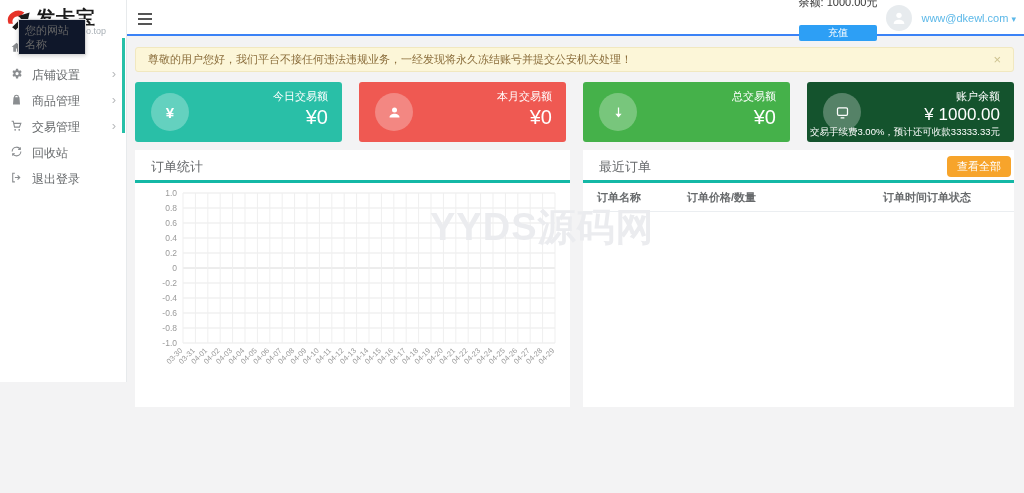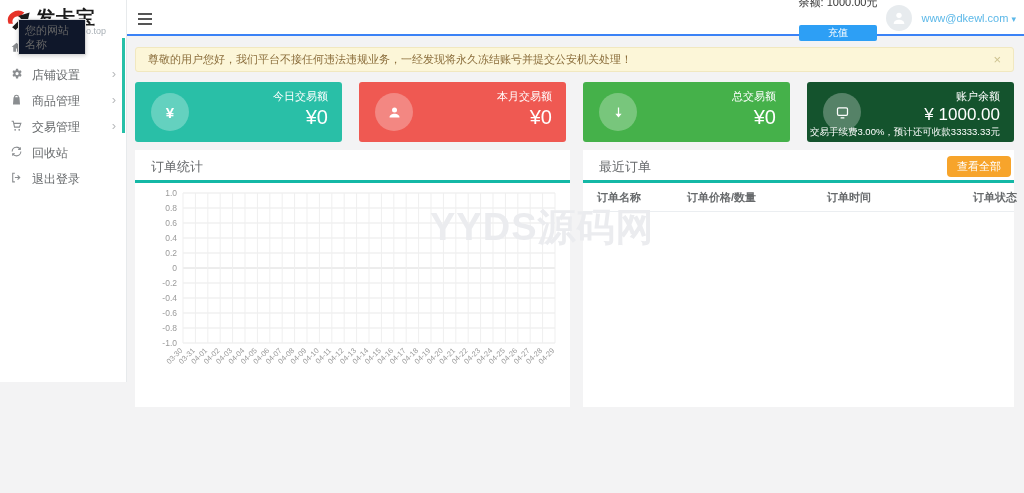--- a/index.html
+++ b/index.html
@@ -66,22 +66,22 @@
   .view-all { position:absolute; right:3px; top:6px; background:#f7a42b; color:#fff; font-size:11px;
               padding:3px 10px; border:none; border-radius:4px; cursor:pointer; }
   .legend-row { text-align:center; margin-top:9px; font-size:11px; color:#888; }
   .legend-swatch { display:inline-block; width:26px; height:10px; vertical-align:middle; margin-right:5px; }
   .chart-wrap { padding:2px 4px 0 8px; }
   .ord-cols { display:flex; height:29px; align-items:center; font-size:11px; font-weight:bold;
               color:#676a6c; border-bottom:1px solid #ebeef1; padding-left:14px; }
   .ord-col { flex:0 0 auto; }
   .ord-col:nth-child(1){ width:90px; }
   .ord-col:nth-child(2){ width:140px; }
-  .ord-col:nth-child(3){ width:100px; }
-  .ord-col:nth-child(4){ width:90px;text-align:right; }
+  .ord-col:nth-child(3){ width:100px;text-align:right; }
+  .ord-col:nth-child(4){ width:90px; }
   
   .watermark { position:absolute; left:430px; top:202px; font-size:38px; font-weight:bold;
                color:#ebecef; letter-spacing:1px; z-index:8; pointer-events:none; white-space:nowrap; }
 </style>
 </head>
 <body>
 
 <div class="sidebar">
   <div class="logo-row">
     <span class="logo-mark">

